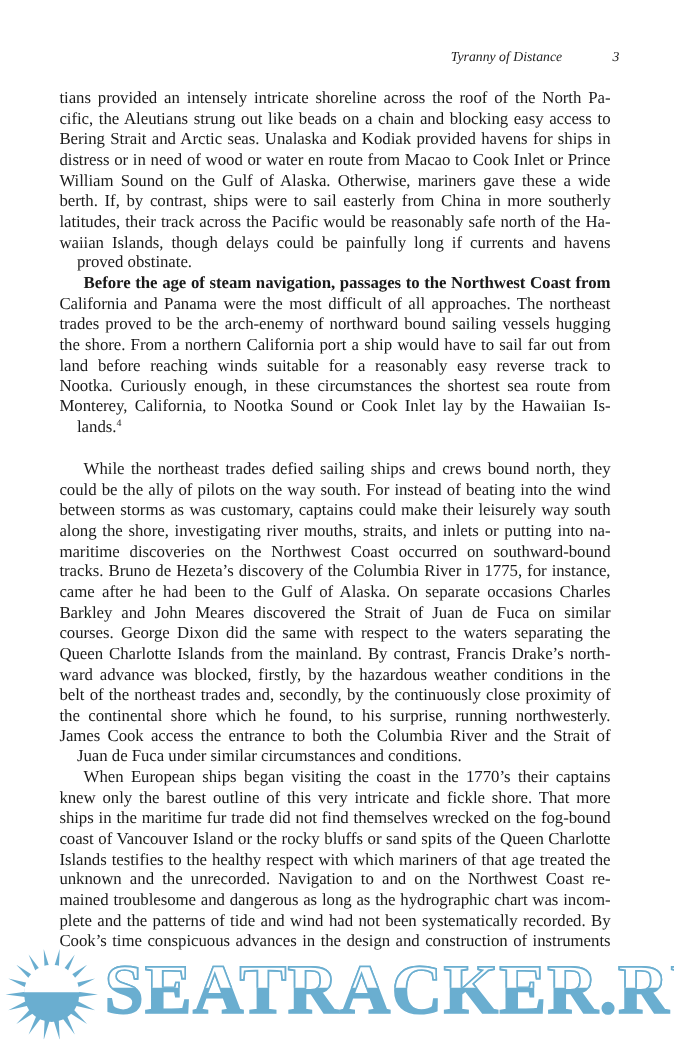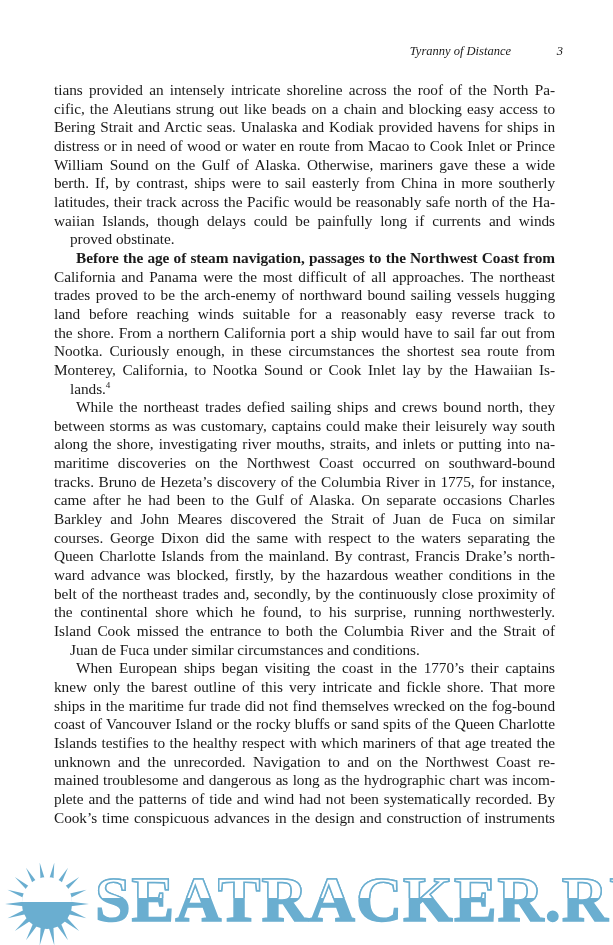--- a/index.html
+++ b/index.html
@@ -60,47 +60,48 @@
 
   <div class="body-text" id="body-text">
       <p>
         <span class="line">tians provided an intensely intricate shoreline across the roof of the North Pa-</span>
         <span class="line">cific, the Aleutians strung out like beads on a chain and blocking easy access to</span>
         <span class="line">Bering Strait and Arctic seas. Unalaska and Kodiak provided havens for ships in</span>
         <span class="line">distress or in need of wood or water en route from Macao to Cook Inlet or Prince</span>
         <span class="line">William Sound on the Gulf of Alaska. Otherwise, mariners gave these a wide</span>
         <span class="line">berth. If, by contrast, ships were to sail easterly from China in more southerly</span>
         <span class="line">latitudes, their track across the Pacific would be reasonably safe north of the Ha-</span>
-        <span class="line">waiian Islands, though delays could be painfully long if currents and winds</span>
+        <span class="line">waiian Islands, though delays could be painfully long if currents and havens</span>
         <span class="line last">proved obstinate.</span>
       </p>
       <p>
         <span class="line" style="text-indent: 22px; font-weight: bold;">Before the age of steam navigation, passages to the Northwest Coast from</span>
         <span class="line">California and Panama were the most difficult of all approaches. The northeast</span>
         <span class="line">trades proved to be the arch-enemy of northward bound sailing vessels hugging</span>
+        <span class="line">the shore. From a northern California port a ship would have to sail far out from</span>
         <span class="line">land before reaching winds suitable for a reasonably easy reverse track to</span>
-        <span class="line">the shore. From a northern California port a ship would have to sail far out from</span>
         <span class="line">Nootka. Curiously enough, in these circumstances the shortest sea route from</span>
         <span class="line">Monterey, California, to Nootka Sound or Cook Inlet lay by the Hawaiian Is-</span>
         <span class="line last">lands.<sup>4</sup></span>
       </p>
       <p>
-        <span class="line" style="text-indent: 22px;">While the northeast trades defied sailing ships and crews bound north, they</span>
+        <span class="line" style="text-indent: 22px; margin-top: 20px;">While the northeast trades defied sailing ships and crews bound north, they</span>
+        <span class="line">could be the ally of pilots on the way south. For instead of beating into the wind</span>
         <span class="line">between storms as was customary, captains could make their leisurely way south</span>
         <span class="line">along the shore, investigating river mouths, straits, and inlets or putting into na-</span>
         <span class="line">maritime discoveries on the Northwest Coast occurred on southward-bound</span>
         <span class="line">tracks. Bruno de Hezeta’s discovery of the Columbia River in 1775, for instance,</span>
         <span class="line">came after he had been to the Gulf of Alaska. On separate occasions Charles</span>
         <span class="line">Barkley and John Meares discovered the Strait of Juan de Fuca on similar</span>
         <span class="line">courses. George Dixon did the same with respect to the waters separating the</span>
         <span class="line">Queen Charlotte Islands from the mainland. By contrast, Francis Drake’s north-</span>
         <span class="line">ward advance was blocked, firstly, by the hazardous weather conditions in the</span>
         <span class="line">belt of the northeast trades and, secondly, by the continuously close proximity of</span>
         <span class="line">the continental shore which he found, to his surprise, running northwesterly.</span>
-        <span class="line">Island Cook missed the entrance to both the Columbia River and the Strait of</span>
+        <span class="line">James Cook access the entrance to both the Columbia River and the Strait of</span>
         <span class="line last">Juan de Fuca under similar circumstances and conditions.</span>
       </p>
       <p>
         <span class="line" style="text-indent: 22px;">When European ships began visiting the coast in the 1770’s their captains</span>
         <span class="line">knew only the barest outline of this very intricate and fickle shore. That more</span>
         <span class="line">ships in the maritime fur trade did not find themselves wrecked on the fog-bound</span>
         <span class="line">coast of Vancouver Island or the rocky bluffs or sand spits of the Queen Charlotte</span>
         <span class="line">Islands testifies to the healthy respect with which mariners of that age treated the</span>
         <span class="line">unknown and the unrecorded. Navigation to and on the Northwest Coast re-</span>
         <span class="line">mained troublesome and dangerous as long as the hydrographic chart was incom-</span>

